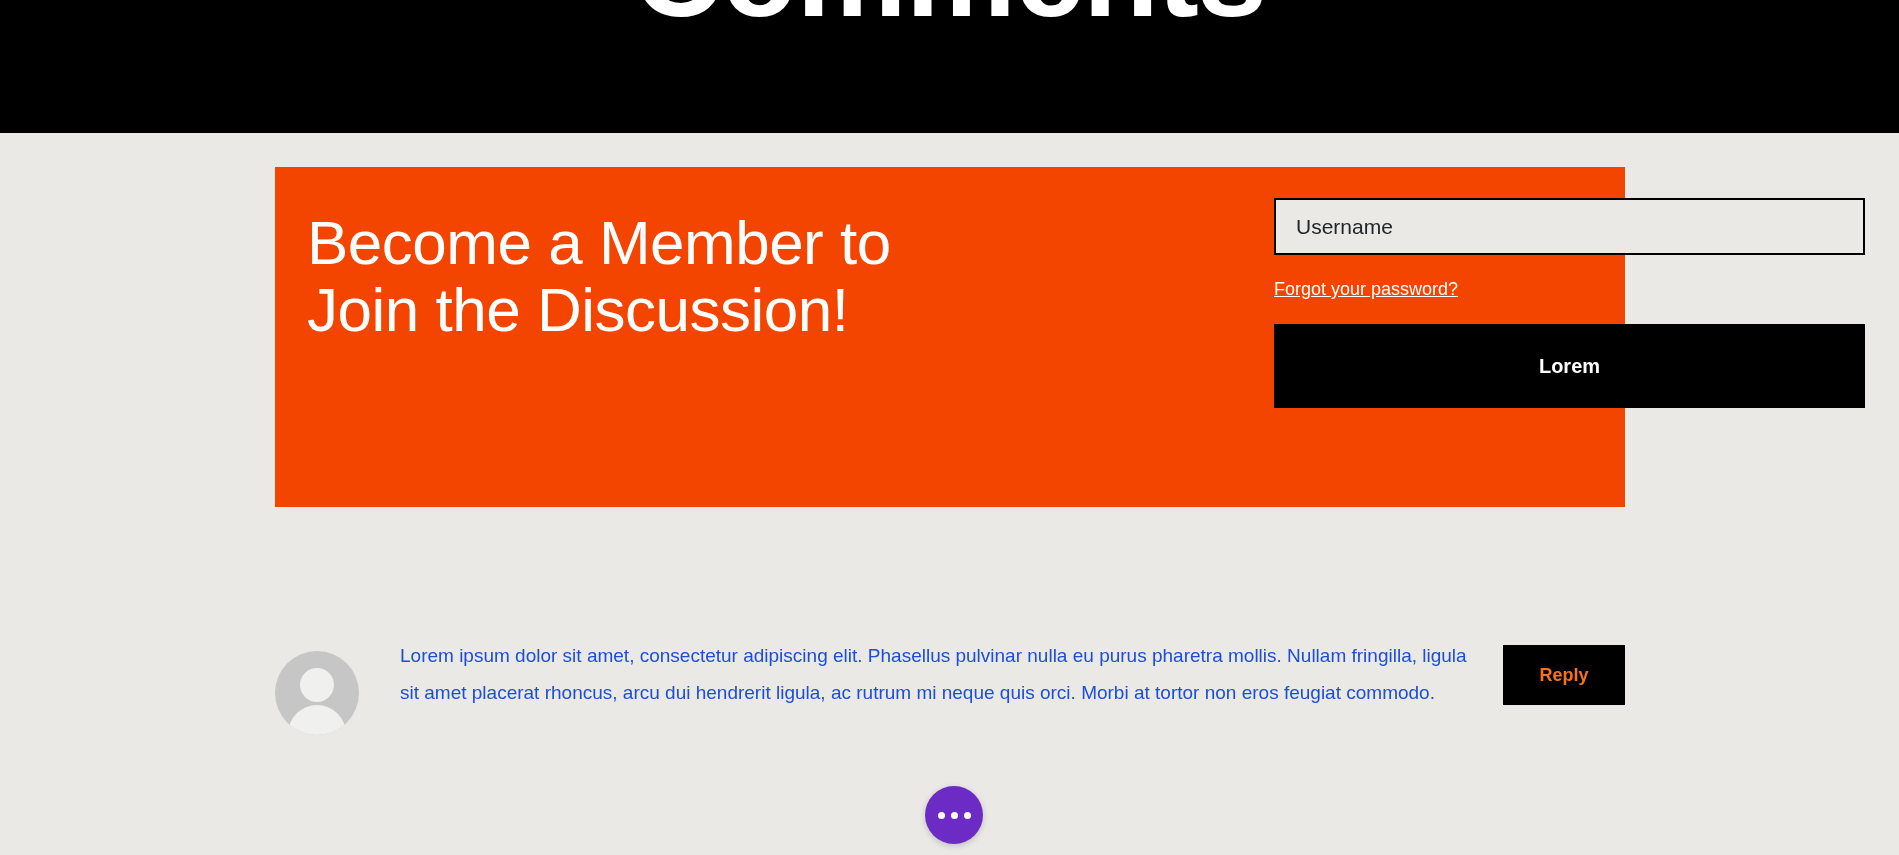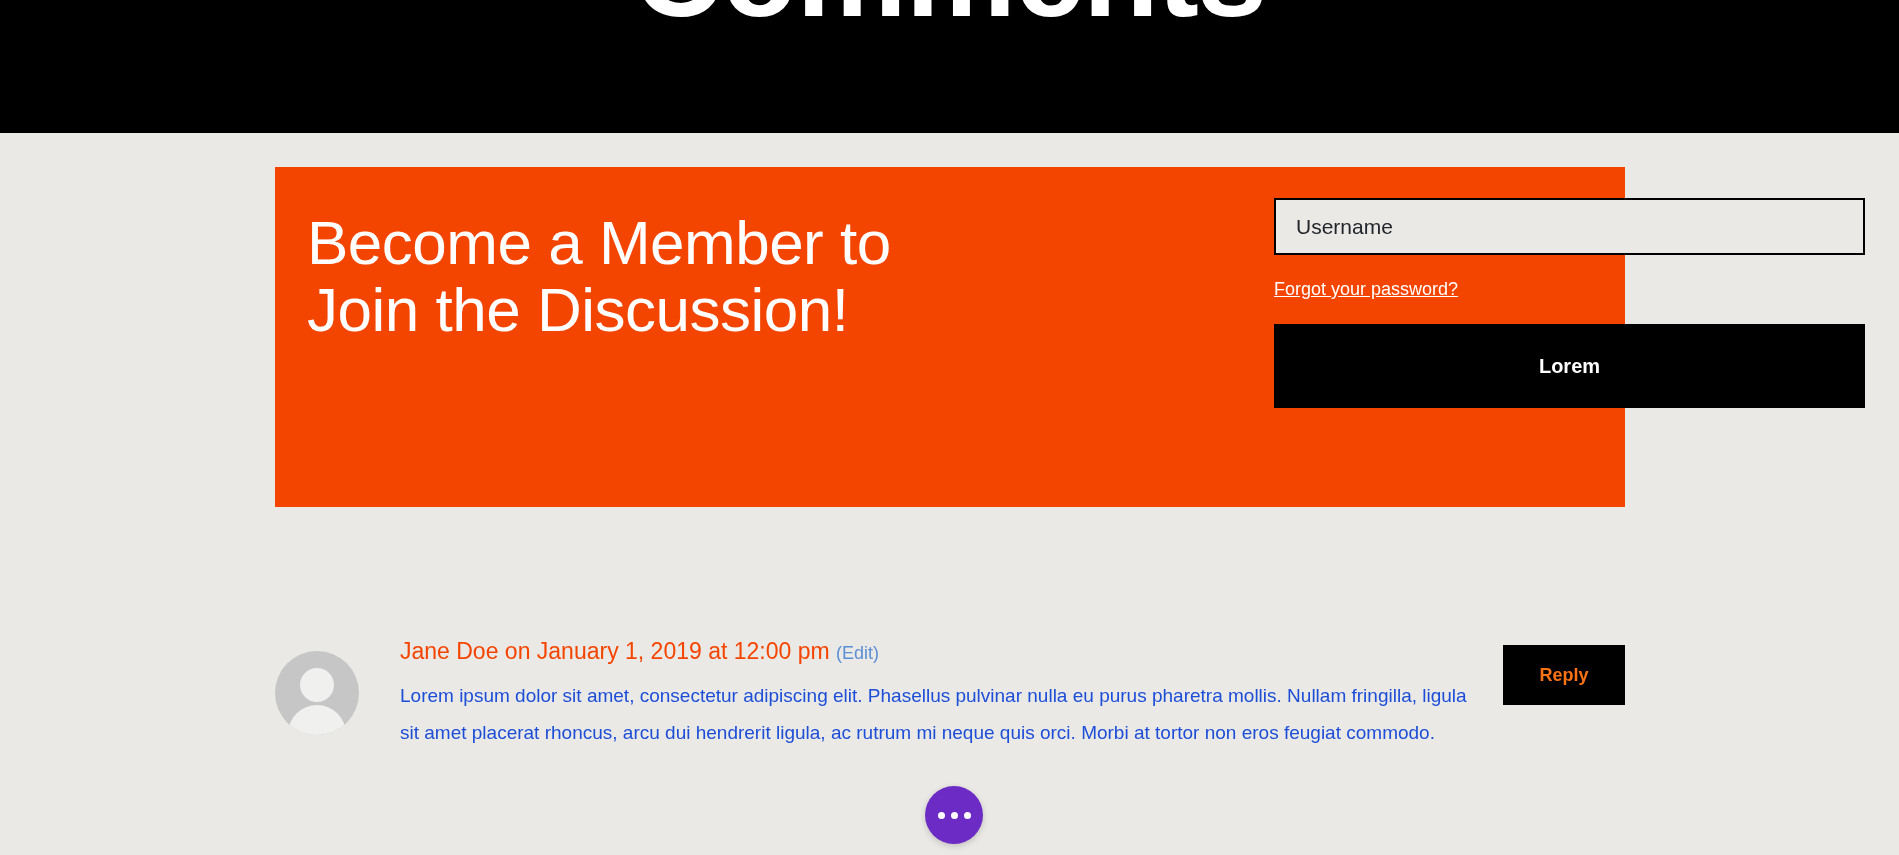--- a/index.html
+++ b/index.html
@@ -280,24 +280,20 @@
 
   <div class="comments-section">
 
     <div class="comment">
 
       <div class="avatar">
         <div class="head"></div>
         <div class="body"></div>
       </div>
 
-      <div class="comment-meta">
-        <span>Jane Doe on January 1, 2019 at 12:00 pm</span>
-        <span class="edit-link">(Edit)</span>
-      </div>
 
       <div class="comment-body">Lorem ipsum dolor sit amet, consectetur adipiscing elit. Phasellus pulvinar nulla eu purus pharetra mollis. Nullam fringilla, ligula sit amet placerat rhoncus, arcu dui hendrerit ligula, ac rutrum mi neque quis orci. Morbi at tortor non eros feugiat commodo.</div>
 
       <button class="reply-btn">Reply</button>
     </div>
   </div>
 
   <button class="fab">
     <span class="dot"></span>
     <span class="dot"></span>

